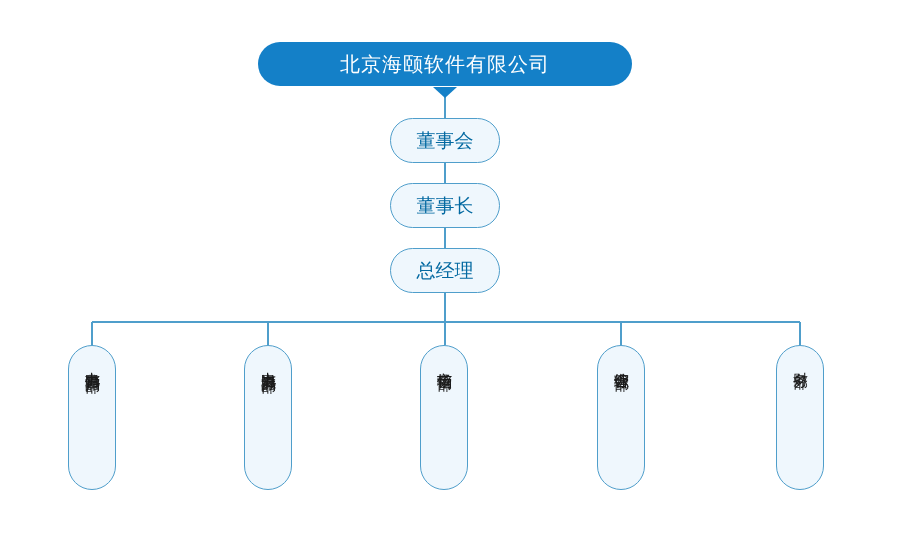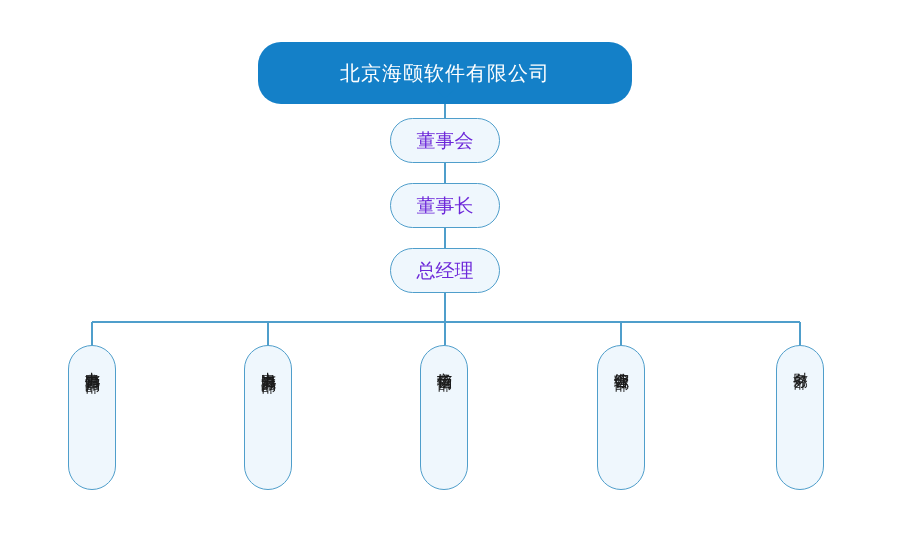--- a/index.html
+++ b/index.html
@@ -26,21 +26,21 @@
     width: 900px;
     height: 545px;
     pointer-events: none;
   }
   
   .root-node {
     position: absolute;
     left: 258px;
     top: 42px;
     width: 374px;
-    height: 62px;
+    height: 44px;
     background: #1480c8;
     border-radius: 23px;
     display: flex;
     align-items: center;
     justify-content: center;
     box-sizing: border-box;
     text-align: center;
   }
   .root-label {
     color: #ffffff;
@@ -67,21 +67,21 @@
     left: 390px;
     background: #eff7fd;
     border: 1px solid #4f9ecb;
     border-radius: 23px;
     box-sizing: border-box;
     display: flex;
     align-items: center;
     justify-content: center;
   }
   .mid-node .node-label {
-    color: #6d28d9;
+    color: #0369a1;
     font-size: 19px;
     line-height: 1;
     white-space: nowrap;
   }
   .mid-1 { top: 118px; }
   .mid-2 { top: 183px; }
   .mid-3 { top: 248px; }
   
   .dept-node {
     position: absolute;

